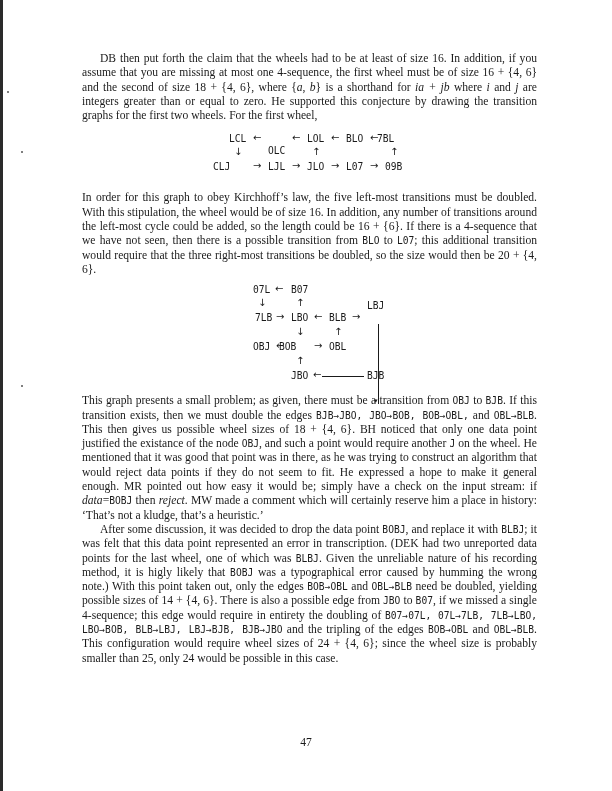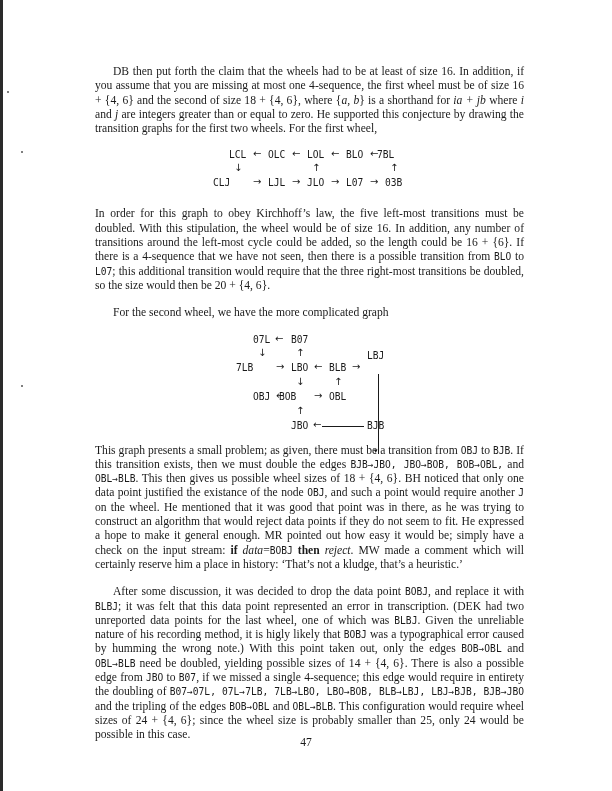--- a/index.html
+++ b/index.html
@@ -4,27 +4,27 @@
 <style>
   html, body { margin: 0; padding: 0; }
   body {
     width: 612px; height: 791px; background: #ffffff; position: relative; overflow: hidden;
     font-family: "DejaVu Serif", "Liberation Serif", serif; color: #1a1a1a;
   }
   .left-edge { position: absolute; left: 0; top: 0; width: 3px; height: 791px; background: #2a2a2a; }
   .speck { position: absolute; width: 2px; height: 2px; background: #555; border-radius: 1px; }
   .page { position: absolute; left: 82px; top: 52px; width: 455px; }
   p {
-    margin: 13px; font-family: "Liberation Serif", "DejaVu Serif", serif;
+    margin: 0; font-family: "Liberation Serif", "DejaVu Serif", serif;
     font-size: 11.6px; line-height: 14.3px; text-align: justify;
   }
   p.indent { text-indent: 18px; }
   .tt { font-family: "DejaVu Sans Mono", "Liberation Mono", monospace; font-size: 9.6px; }
   .it { font-style: italic; }
-  .bf { font-weight: bold; }
+  .bf { font-weight: normal; }
   .graph { position: relative; font-family: "DejaVu Sans Mono", "Liberation Mono", monospace; font-size: 9.6px; }
   .graph .n { position: absolute; white-space: nowrap; }
   .graph .a { position: absolute; white-space: nowrap; font-family: "DejaVu Sans", sans-serif; font-size: 10px; }
   .vline { position: absolute; width: 1px; background: #1a1a1a; }
   .hline { position: absolute; height: 1px; background: #1a1a1a; }
   .pagenum { position: absolute; left: 0; width: 612px; top: 736px; text-align: center;
     font-family: "Liberation Serif", "DejaVu Serif", serif; font-size: 11.6px; }
 </style>
 </head>
 <body>
@@ -34,56 +34,55 @@
 <div class="speck" style="left:21px;top:151px"></div>
 <div class="speck" style="left:21px;top:385px"></div>
 
 <div class="page">
 
   <p class="indent"><span>DB then put forth the claim that the wheels had to be at least of size 16. In addition, if you assume that you are missing at most one 4-sequence, the first wheel must be of size 16 + {4, 6} and the second of size 18 + {4, 6}, where {</span><span class="it">a</span>, <span class="it">b</span><span>} is a shorthand for </span><span class="it">ia + jb</span><span> where </span><span class="it">i</span><span> and </span><span class="it">j</span><span> are integers greater than or equal to zero. He supported this conjecture by drawing the transition graphs for the first two wheels. For the first wheel,</span></p>
 
   <div class="graph" style="height:56px; margin-top:10px;">
     <span class="n" style="left:147px;top:0">LCL</span>
     <span class="a" style="left:171px;top:-1px">←</span>
-    <span class="n" style="left:186px;top:0">OLC</span>
+    <span class="n" style="left:186px;top:12px">OLC</span>
     <span class="a" style="left:210px;top:-1px">←</span>
     <span class="n" style="left:225px;top:0">LOL</span>
     <span class="a" style="left:249px;top:-1px">←</span>
     <span class="n" style="left:264px;top:0">BLO</span>
     <span class="a" style="left:288px;top:-1px">←</span>
     <span class="n" style="left:295px;top:0">7BL</span>
 
     <span class="a" style="left:152px;top:13px">↓</span>
     <span class="a" style="left:230px;top:13px">↑</span>
     <span class="a" style="left:308px;top:13px">↑</span>
 
     <span class="n" style="left:131px;top:28px">CLJ</span>
     <span class="a" style="left:171px;top:27px">→</span>
     <span class="n" style="left:186px;top:28px">LJL</span>
     <span class="a" style="left:210px;top:27px">→</span>
     <span class="n" style="left:225px;top:28px">JLO</span>
     <span class="a" style="left:249px;top:27px">→</span>
     <span class="n" style="left:264px;top:28px">L07</span>
     <span class="a" style="left:288px;top:27px">→</span>
-    <span class="n" style="left:303px;top:28px">03B</span>
+    <span class="n" style="left:303px;top:28px">09B</span>
   </div>
 
   <p style="margin-top:2px"><span>In order for this graph to obey Kirchhoff’s law, the five left-most transitions must be doubled. With this stipulation, the wheel would be of size 16. In addition, any number of transitions around the left-most cycle could be added, so the length could be 16 + {6}. If there is a 4-sequence that we have not seen, then there is a possible transition from </span><span class="tt">BLO</span><span> to </span><span class="tt">L07</span><span>; this additional transition would require that the three right-most transitions be doubled, so the size would then be 20 + {4, 6}.</span></p>
 
-  <p class="indent">For the second wheel, we have the more complicated graph</p>
 
   <div class="graph" style="height:140px; margin-top:7px;">
     <span class="n" style="left:171px;top:0">07L</span>
     <span class="a" style="left:193px;top:-1px">←</span>
     <span class="n" style="left:209px;top:0">B07</span>
 
     <span class="a" style="left:176px;top:13px">↓</span>
     <span class="a" style="left:214px;top:13px">↑</span>
 
-    <span class="n" style="left:154px;top:28px">7LB</span>
+    <span class="n" style="left:173px;top:28px">7LB</span>
     <span class="a" style="left:194px;top:27px">→</span>
     <span class="n" style="left:209px;top:28px">LBO</span>
     <span class="a" style="left:232px;top:27px">←</span>
     <span class="n" style="left:247px;top:28px">BLB</span>
     <span class="a" style="left:270px;top:27px">→</span>
     <span class="n" style="left:285px;top:16px">LBJ</span>
 
     <span class="a" style="left:214px;top:42px">↓</span>
     <span class="a" style="left:252px;top:42px">↑</span>
     <div class="vline" style="left:296px;top:40px;height:80px"></div>

